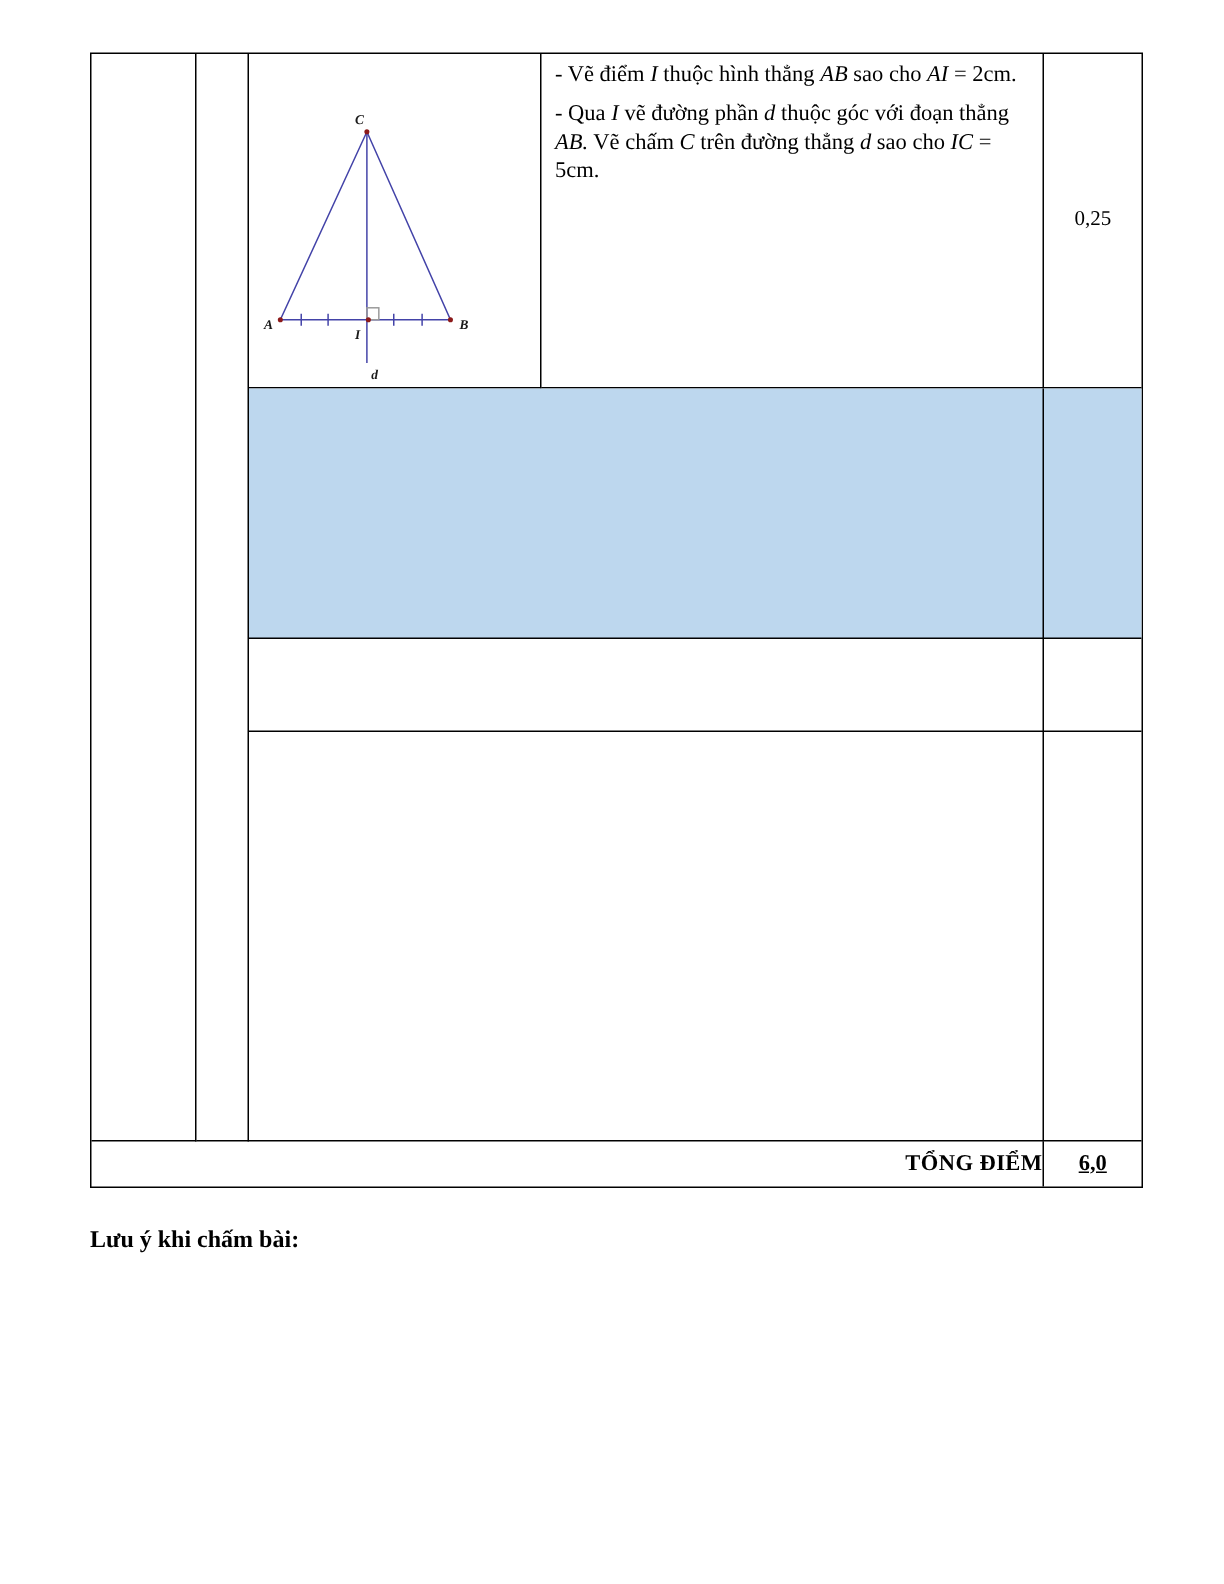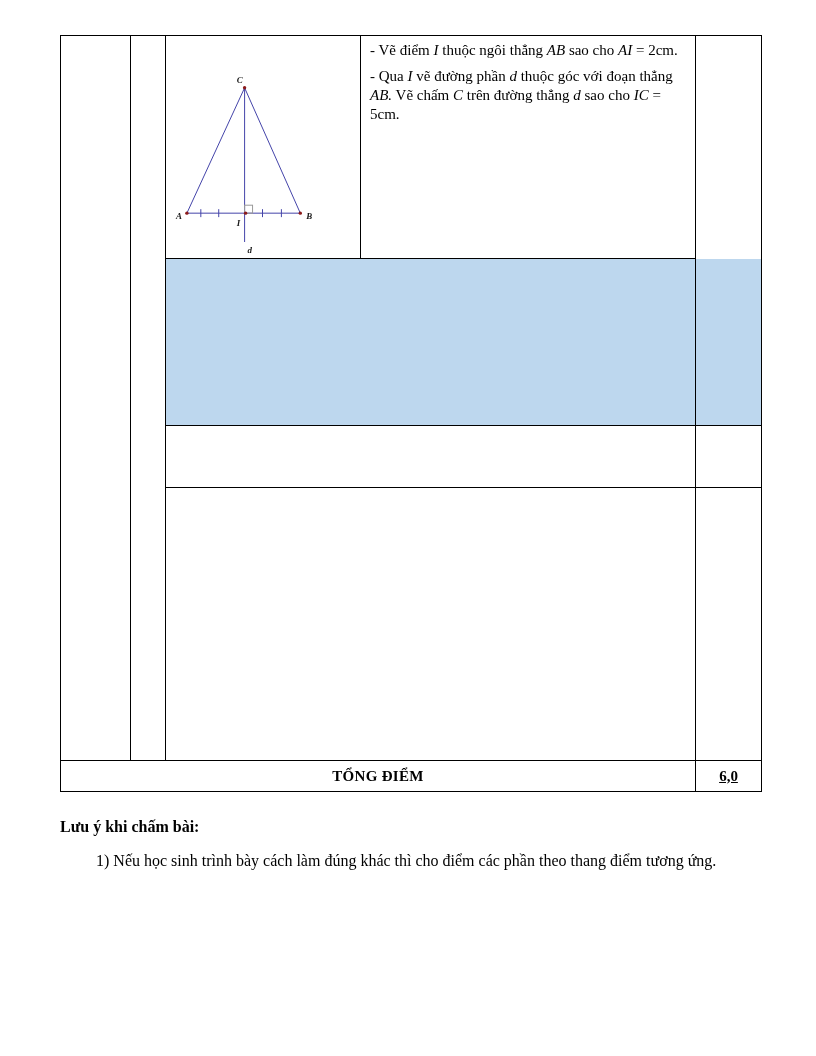--- a/index.html
+++ b/index.html
@@ -45,21 +45,21 @@
   }
   .sol {
     padding: 5px 7px 4px 9px;
     font-size: 15px;
     line-height: 1.27;
   }
   .sol p { margin-bottom: 7px; }
   .math { font-style: italic; }
 
   .total-label {
-    display: flex; align-items: center; justify-content: center;
+    display: flex; align-items: center; justify-content: flex-end;
     font-weight: bold; font-size: 15px; letter-spacing: 0.3px;
   }
   .total-score { font-weight: bold; font-size: 15px; }
 
   
   .fig svg { position: absolute; inset: 0; width: 100%; height: 100%; }
   .fig-line { stroke: #4343a8; stroke-width: 1; fill: none; }
   .fig-thin { stroke: #4343a8; stroke-width: 1; }
   .fig-sq   { stroke: #9a9a9a; stroke-width: 1; fill: none; }
   .fig-pt   { fill: #8c1a1a; }
@@ -106,25 +106,28 @@
         <text class="fig-label" x="71" y="47">C</text>
         <text class="fig-label" x="10" y="184">A</text>
         <text class="fig-label" x="141" y="184">B</text>
         <text class="fig-label" x="71" y="191">I</text>
         <text class="fig-label" x="82" y="218">d</text>
       </svg>
     </div>
 
     <div class="cell txt sol">
       <div>
-          <p><span>- Vẽ điểm </span><span class="math">I</span><span> thuộc ngôi thẳng </span><span class="math">AB</span><span> sao cho </span><span class="math">AI</span><span> = 2cm.</span></p>
+          <p><span>- Vẽ điểm </span><span class="math">I</span><span> thuộc hình thẳng </span><span class="math">AB</span><span> sao cho </span><span class="math">AI</span><span> = 2cm.</span></p>
           <p><span>- Qua </span><span class="math">I</span><span> vẽ đường phần </span><span class="math">d</span><span> thuộc góc với đoạn thẳng </span><span class="math">AB.</span><span> Vẽ chấm </span><span class="math">C</span><span> trên đường thẳng </span><span class="math">d</span><span> sao cho </span><span class="math">IC</span><span> = 5cm.</span></p>
         </div>
     </div>
 
+    <div class="cell s1 no-br score">
+      <span>0,25</span>
+    </div>
 
     <div class="cell hl highlight" style="background: rgb(189, 215, 238);"></div>
     <div class="cell hs no-br highlight" style="background: rgb(189, 215, 238);"></div>
 
     <div class="cell r3"></div>
     <div class="cell r3s no-br"></div>
 
     <div class="cell r4"></div>
     <div class="cell r4s no-br"></div>
 
@@ -132,16 +135,15 @@
       <span>TỔNG ĐIỂM</span>
     </div>
     <div class="cell ts no-br no-bb score total-score">
       <span>6,0</span>
     </div>
 
   </div>
 
   <div class="notes">
     <div class="notes-heading">Lưu ý khi chấm bài:</div>
-    <p class="notes-p">1) Nếu học sinh trình bày cách làm đúng khác thì cho điểm các phần theo thang điểm tương ứng.</p>
   </div>
 
 </div>
 
 </body></html>

